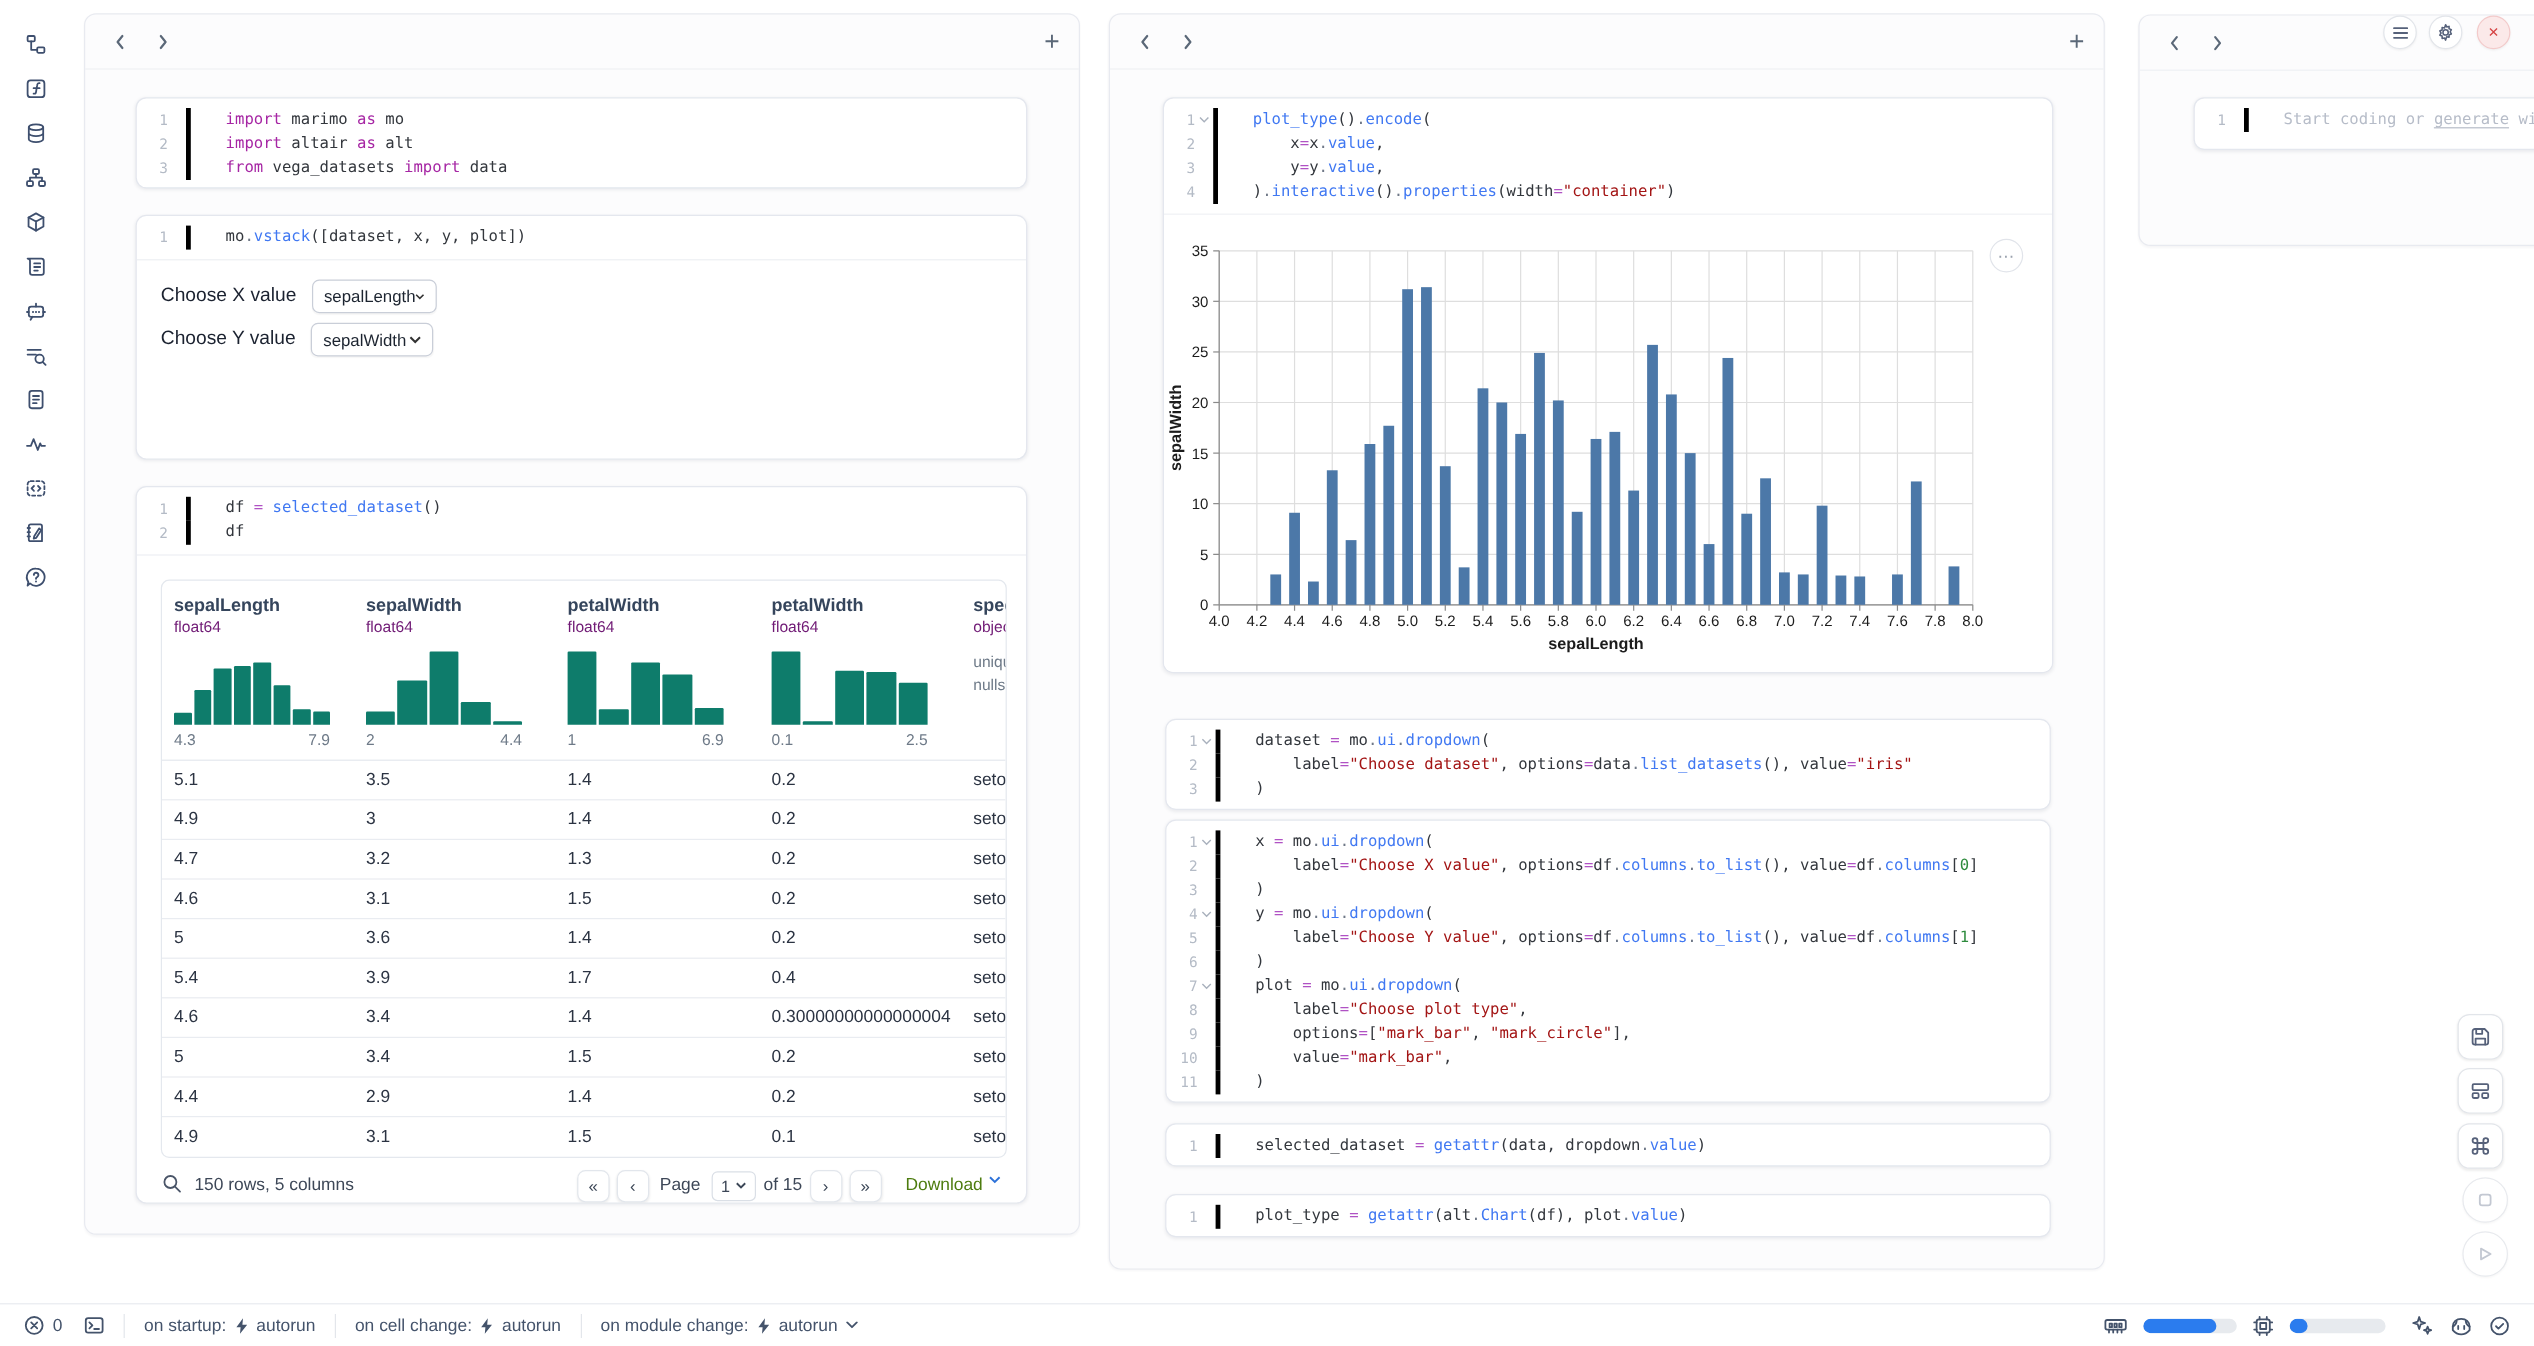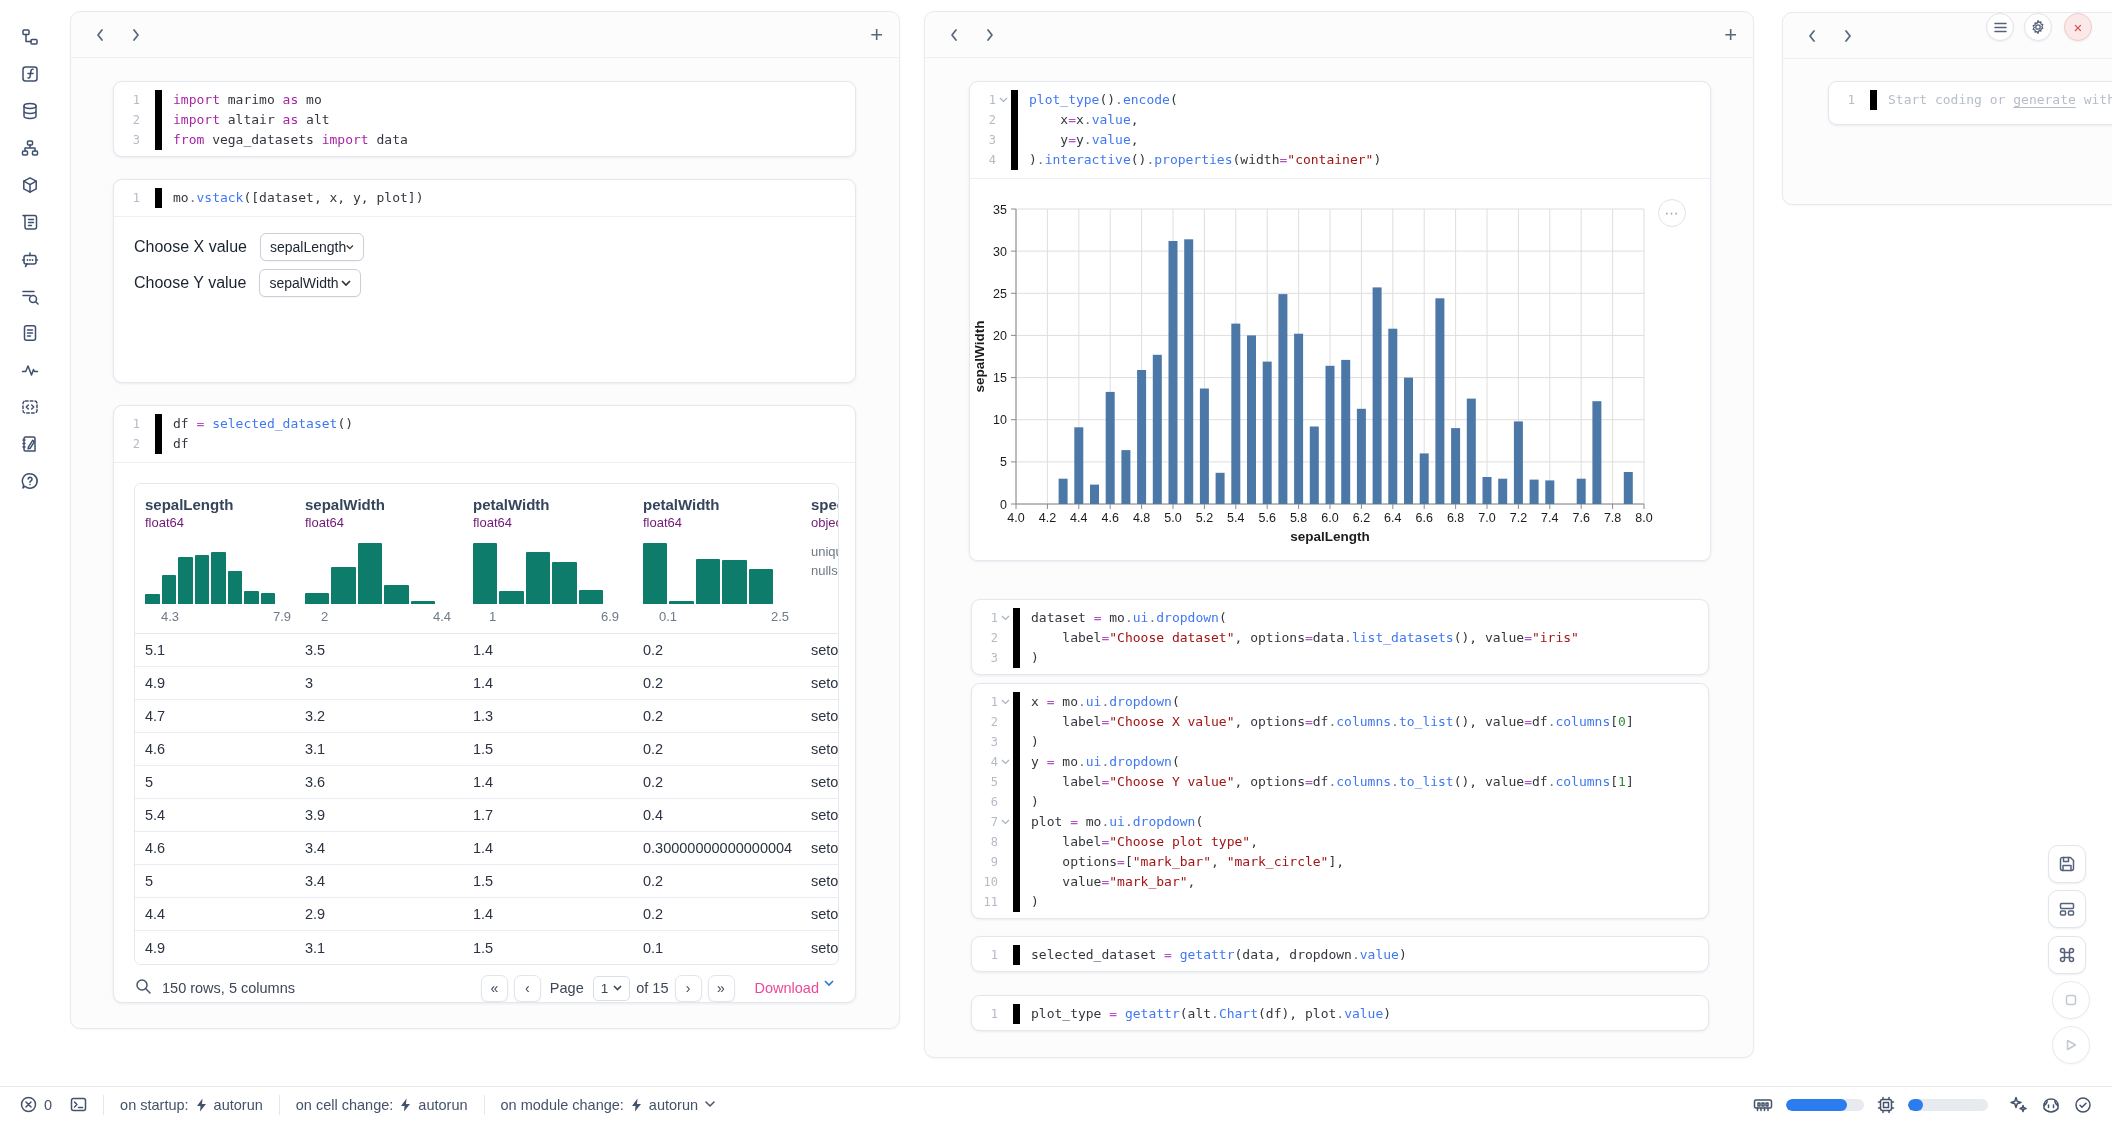--- a/index.html
+++ b/index.html
@@ -18,52 +18,52 @@
   .navbtn{width:26px;height:26px;display:flex;align-items:center;justify-content:center;color:#5b6878;cursor:pointer}
   .navbtn svg{stroke:#5b6878;fill:none;stroke-width:1.8;stroke-linecap:round;stroke-linejoin:round}
   .addbtn{margin-left:auto;font-size:22px;color:#5b6878;font-weight:400;cursor:pointer;line-height:1}
   
   .cell{position:absolute;background:#fff;border:1px solid #e4e7ee;border-radius:9px;
     box-shadow:0 1px 3px rgba(30,41,59,.08);overflow:hidden}
   .code{padding:8px 0;font-family:"DejaVu Sans Mono",monospace;font-size:13px;line-height:20px}
   .crow{display:flex}
   .ln{width:26px;text-align:right;color:#b4bbc6;font-size:12px;flex:none}
   .fold{width:15px;flex:none;display:flex;align-items:flex-start;justify-content:center;padding-top:7px}
-  .ccode{border-left:7px solid #000000;padding-left:11px;white-space:pre;flex:1}
+  .ccode{border-left:4px solid #000000;padding-left:29px;white-space:pre;flex:1}
   .tk-k{color:#a626a4}.tk-f{color:#4078f2}.tk-s{color:#a31515}.tk-o{color:#b052c4}
   .tk-n{color:#2e8b3d}.tk-d{color:#6f7887}.tk-p{color:#33373d}
   .outsep{border-top:1px solid #edeff3}
   
   .controls{padding:16px 20px 0}
   .ctl-row{display:flex;align-items:center;gap:13px;margin-bottom:8px;height:28px}
   .ctl-label{font-size:16px;color:#1b2230}
   .select{display:inline-flex;align-items:center;justify-content:space-between;border:1px solid #c9ced8;
     border-radius:6px;height:28px;padding:0 9px;background:#fff;box-shadow:0 1px 1px rgba(0,0,0,.04);
     font-size:14px;color:#1c2430;cursor:pointer}
   
   .tablewrap{margin:20px 20px 0;width:705px;border:1px solid #e4e8ee;border-radius:7px;overflow:hidden;background:#fff}
   .thead{display:flex;padding-top:12px;border-bottom:1px solid #e4e8ee}
   .thcol{padding-left:10px;flex:none;overflow:hidden;white-space:nowrap}
   .thname{font-size:15px;font-weight:bold;color:#35455c}
   .thtype{font-size:13px;color:#701a75;margin-top:2px}
   .hist{display:flex;align-items:flex-end;gap:2px;height:64px;width:130px;margin-top:10px}
   .hbar{background:#0e7c6b;flex:1;border-radius:1px 1px 0 0}
-  .hrange{display:flex;justify-content:space-between;width:130px;font-size:13px;color:#6e7a88;margin:5px 16px 9px}
+  .hrange{display:flex;justify-content:space-between;width:130px;font-size:13px;color:#6e7a88;margin:5px 0 9px}
   .thmeta{font-size:13px;color:#6e7a88;margin-top:12px;line-height:19px}
   .trow{display:flex;height:33px;align-items:center;border-bottom:1px solid #e9ecf1;font-size:14.5px;color:#2b3342}
   .trow:last-child{border-bottom:none}
   .tcell{padding-left:10px;flex:none;overflow:hidden;white-space:nowrap}
   .tfoot{display:flex;align-items:center;height:46px;padding:0 21px;font-size:14.5px;color:#3d4757}
   .tfoot .summary{margin-left:10px}
   .pgbtn{width:27px;height:27px;border:1px solid #e2e6ec;border-radius:7px;background:#fff;
     box-shadow:0 1px 2px rgba(0,0,0,.07);display:flex;align-items:center;justify-content:center;
     color:#3c4757;font-size:14px;cursor:pointer;flex:none}
   .pgsel{display:inline-flex;align-items:center;gap:5px;border:1px solid #dadfe6;border-radius:5px;
     height:25px;padding:0 7px;font-size:13.5px;background:#fff;cursor:pointer}
-  .dl{color:#ec4899;font-size:14.5px;display:inline-flex;align-items:flex-start;gap:5px;cursor:pointer}
+  .dl{color:#4d7c0f;font-size:14.5px;display:inline-flex;align-items:flex-start;gap:5px;cursor:pointer}
   
   .chartout{position:relative;height:383px;background:#fff}
   .chartout svg text{font-family:"Liberation Sans",sans-serif;font-size:12.5px;fill:#1c1c1c}
   .chartout svg .atitle{font-weight:bold;font-size:13.5px}
   .chart-menu{position:absolute;right:24px;top:20px;width:28px;height:28px;border-radius:50%;
     border:1px solid #e1e4ea;background:#fff;display:flex;align-items:center;justify-content:center;
     color:#9aa2ae;font-size:14px;letter-spacing:1px;cursor:pointer}
   
   .placeholder{color:#b6bcc8}
   .placeholder u{text-underline-offset:3px}

